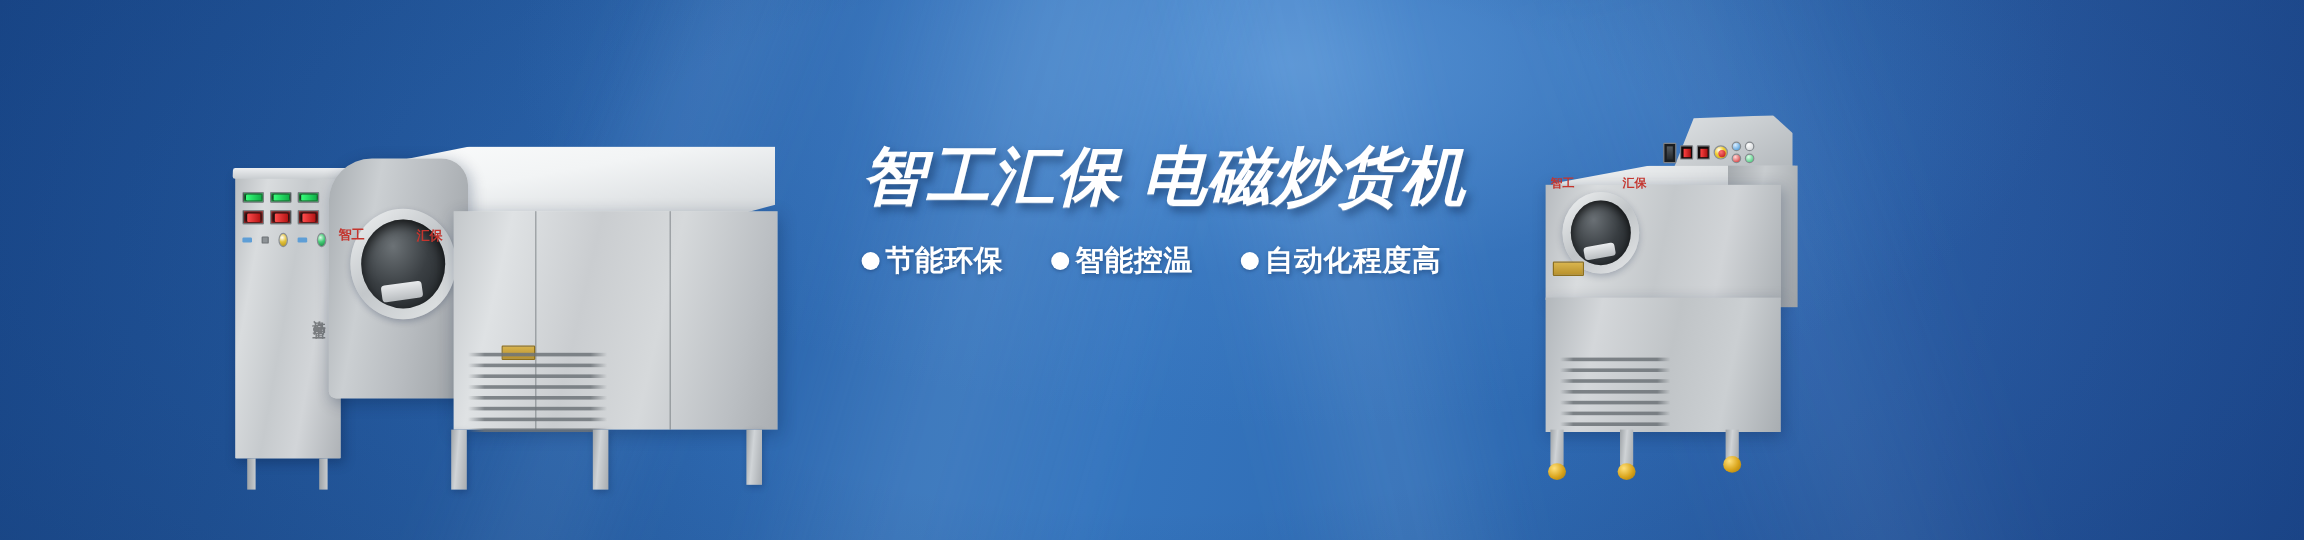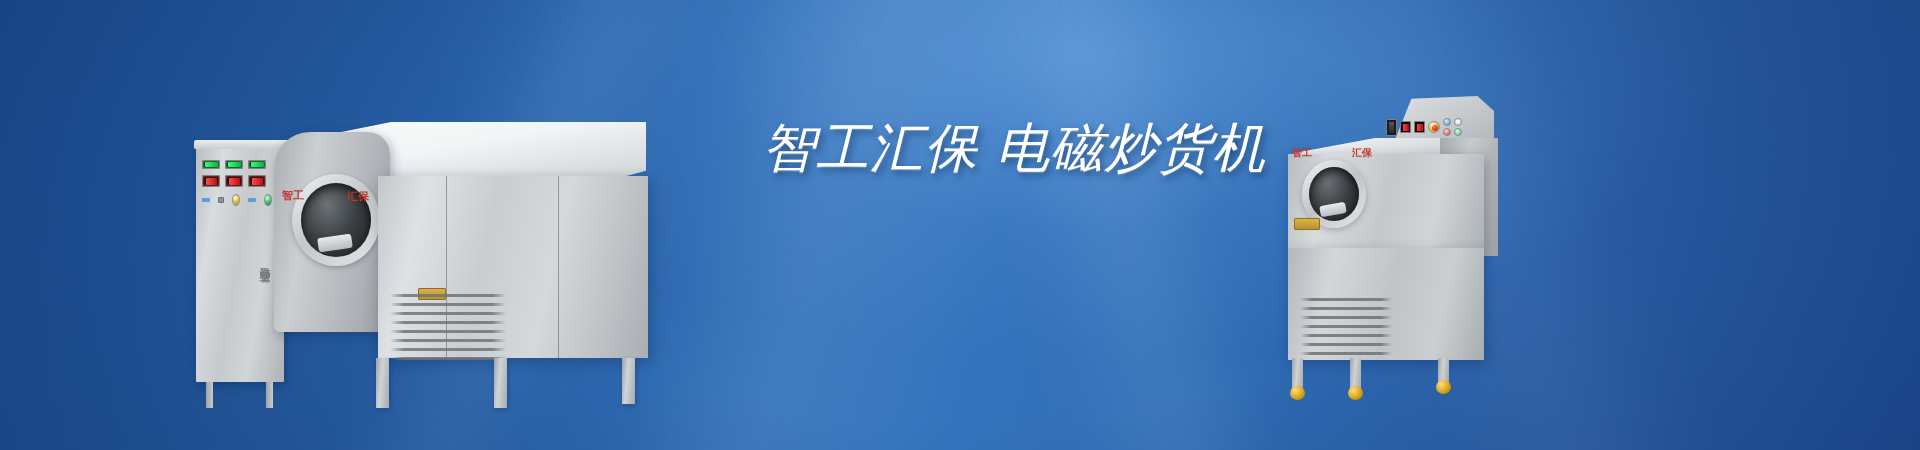--- a/index.html
+++ b/index.html
@@ -34,24 +34,23 @@
     background:linear-gradient(90deg,rgba(255,255,255,0) 0%,rgba(150,195,240,.09) 50%,rgba(255,255,255,0) 100%);
     transform:rotate(-20deg); filter:blur(20px); }
   .vig{ position:absolute; inset:0;
     background:radial-gradient(ellipse 1200px 560px at 50% 45%, rgba(0,0,0,0) 40%, rgba(8,35,80,.30) 100%); }
 
   
   #copy{ position:absolute; left:718px; top:120px; width:540px; }
 
   #headline{
     font-size:53px; line-height:1.06;
-    font-weight:400; font-style:italic;
+    font-weight:700; font-style:italic;
     color:#ffffff; letter-spacing:1px; white-space:nowrap;
     text-shadow:3px 4px 7px rgba(10,35,75,.55), 0 1px 0 rgba(255,255,255,.35);
-    margin-left:44px;
   }
   #headline .gap{ display:inline-block; width:18px; }
 
   #badge{
     margin-top:19px;
     display:inline-block;
     background:#ec4a4c;
     border-radius:9px;
     padding:8px 22px 9px 22px;
     box-shadow:0 3px 9px rgba(10,30,70,.30);
@@ -366,15 +365,29 @@
       <span class="caster c2"></span>
       <span class="caster c3"></span>
     </div>
   </div>
 
   <div id="copy">
 
     <div id="headline"><span>智工汇保</span><span class="gap"></span><span>电磁炒货机</span></div>
 
 
+    <div id="bullets">
+      <div class="bullet">
+        <span class="dot"></span>
+        <span class="bullet-label">节能环保</span>
+      </div>
+      <div class="bullet">
+        <span class="dot"></span>
+        <span class="bullet-label">智能控温</span>
+      </div>
+      <div class="bullet">
+        <span class="dot"></span>
+        <span class="bullet-label">自动化程度高</span>
+      </div>
+    </div>
   </div>
 
 </div>
 
 </body></html>

